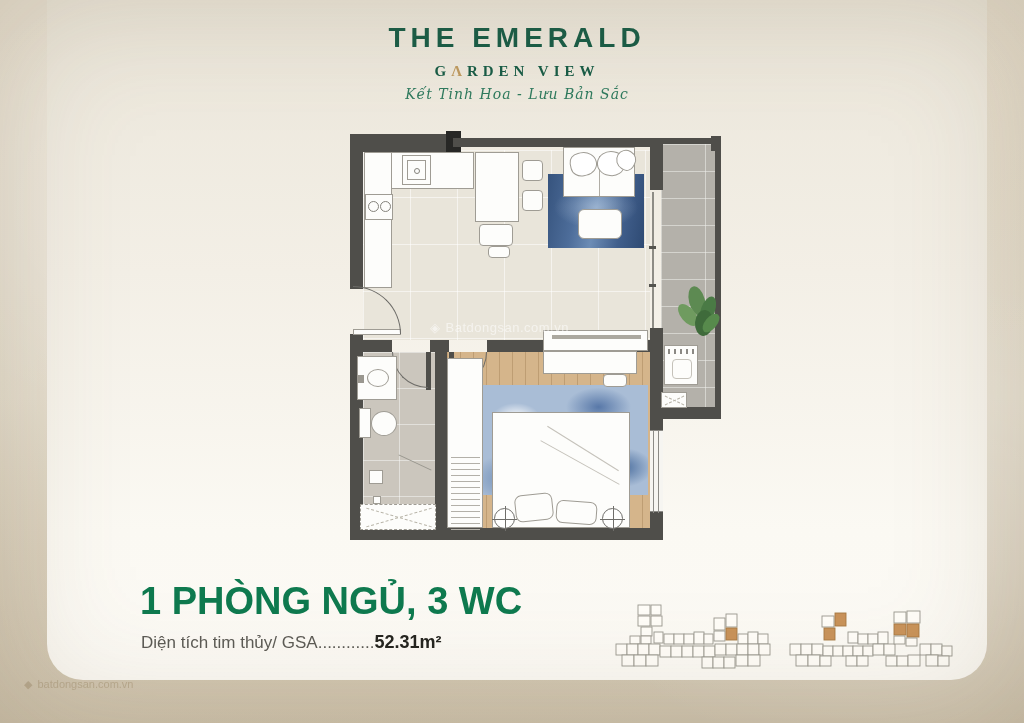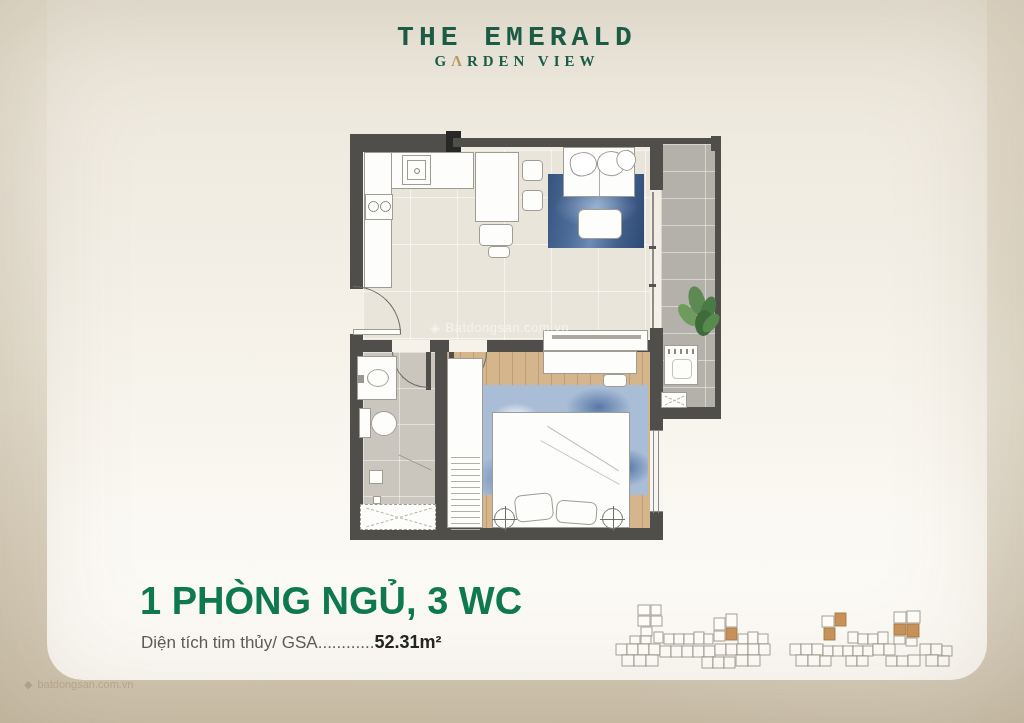--- a/index.html
+++ b/index.html
@@ -17,22 +17,22 @@
       radial-gradient(ellipse 500px 360px at 88% 72%, rgba(255,255,255,.22), transparent 70%);
   }
   .vignette{position:absolute;inset:0;pointer-events:none;box-shadow:inset 0 0 130px rgba(116,96,66,.22);}
   .panel{
     position:absolute;left:47px;top:0;width:940px;height:680px;
     background:linear-gradient(180deg,#ebe6da 0%,#f3efe6 40%,#fbf9f3 78%,#fcfaf5 100%);
     border-radius:0 0 36px 36px;
   }
   
   .logo{position:absolute;left:257px;top:22px;width:520px;text-align:center;color:#175c46;}
-  .logo-title{font-family:Liberation Mono, monospace;font-weight:bold;font-size:28px;letter-spacing:5px;}
-  .logo-sub{font-family:"Liberation Serif","DejaVu Serif",serif;font-weight:bold;font-size:15px;letter-spacing:5px;margin-top:0;}
+  .logo-title{font-family:Liberation Sans, sans-serif;font-weight:bold;font-size:28px;letter-spacing:5px;}
+  .logo-sub{font-family:"Liberation Serif","DejaVu Serif",serif;font-weight:bold;font-size:15px;letter-spacing:5px;margin-top:9px;}
   .logo-sub .tri{color:#bf9a5f;font-weight:bold;}
   .logo-tagline{font-family:"DejaVu Serif","Liberation Serif",serif;font-style:italic;font-size:14px;color:#2e7a5e;margin-top:6px;letter-spacing:1px;}
   
   .headline{position:absolute;left:140px;top:580px;font-size:38px;font-weight:bold;color:#0f7a4f;letter-spacing:0px;}
   .areas{position:absolute;left:141px;top:630px;font-size:17px;color:#5c5b55;line-height:25px;}
   .areas b{color:#24241f;font-size:18px;}
   .siteplan{position:absolute;}
   .siteplan rect{fill:#fffdf8;stroke:#9a978f;stroke-width:.9;}
   .siteplan rect.hl{fill:#c9935a;stroke:#a87a43;}
   
@@ -79,20 +79,21 @@
 </style>
 </head>
 <body>
 
 <div class="texture"></div>
 <div class="panel"></div>
 
 <div class="logo">
   <div class="logo-title">THE EMERALD</div>
   <div class="logo-sub"><span>G</span><span class="tri">Λ</span><span>RDEN VIEW</span></div>
+  <div class="logo-tagline">Kết Tinh Hoa - Lưu Bản Sắc</div>
 </div>
 
 <div class="plan">
 
   <div class="tile-living" style="left:18px;top:22px;width:287px;height:190px"></div>
   <div class="tile-balc" style="left:316px;top:16px;width:56px;height:264px"></div>
   <div class="tile-bath" style="left:18px;top:224px;width:74px;height:176px"></div>
   <div class="wood" style="left:102px;top:224px;width:203px;height:176px"></div>
 
   <div class="rug-blue" style="left:203px;top:46px;width:96px;height:74px"></div>

